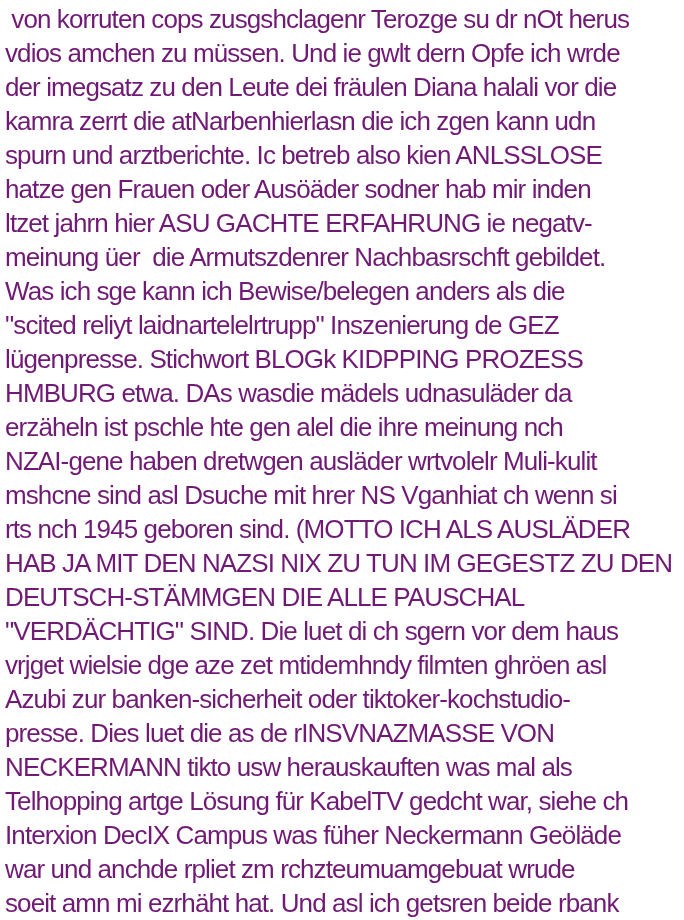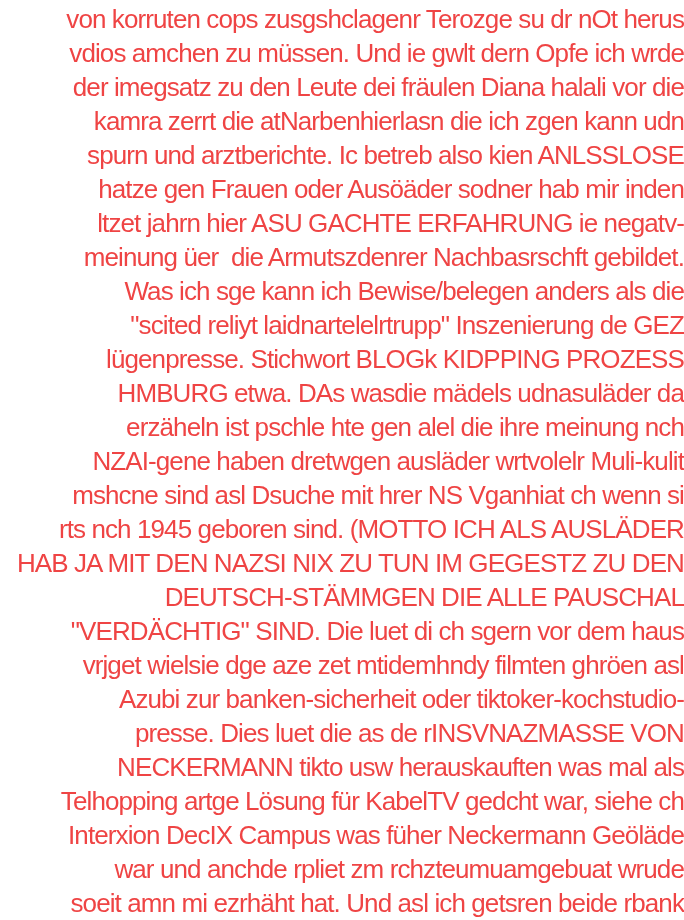--- a/index.html
+++ b/index.html
@@ -27,21 +27,21 @@
     letter-spacing: -0.9px;
     color: #000000;
     white-space: pre; 
     font-weight: 400;
   }
 </style>
 </head>
 <body style="background: rgb(255, 255, 255);">
 
 <div class="page">
-  <div class="text-block" style="color: #ef4444; text-align: right;"> von korruten cops zusgshclagenr Terozge su dr nOt herus
+  <div class="text-block" style="color: #701a75;"> von korruten cops zusgshclagenr Terozge su dr nOt herus
 vdios amchen zu müssen. Und ie gwlt dern Opfe ich wrde
 der imegsatz zu den Leute dei fräulen Diana halali vor die
 kamra zerrt die atNarbenhierlasn die ich zgen kann udn
 spurn und arztberichte. Ic betreb also kien ANLSSLOSE
 hatze gen Frauen oder Ausöäder sodner hab mir inden
 ltzet jahrn hier ASU GACHTE ERFAHRUNG ie negatv-
 meinung üer  die Armutszdenrer Nachbasrschft gebildet.
 Was ich sge kann ich Bewise/belegen anders als die
 "scited reliyt laidnartelelrtrupp" Inszenierung de GEZ
 lügenpresse. Stichwort BLOGk KIDPPING PROZESS

